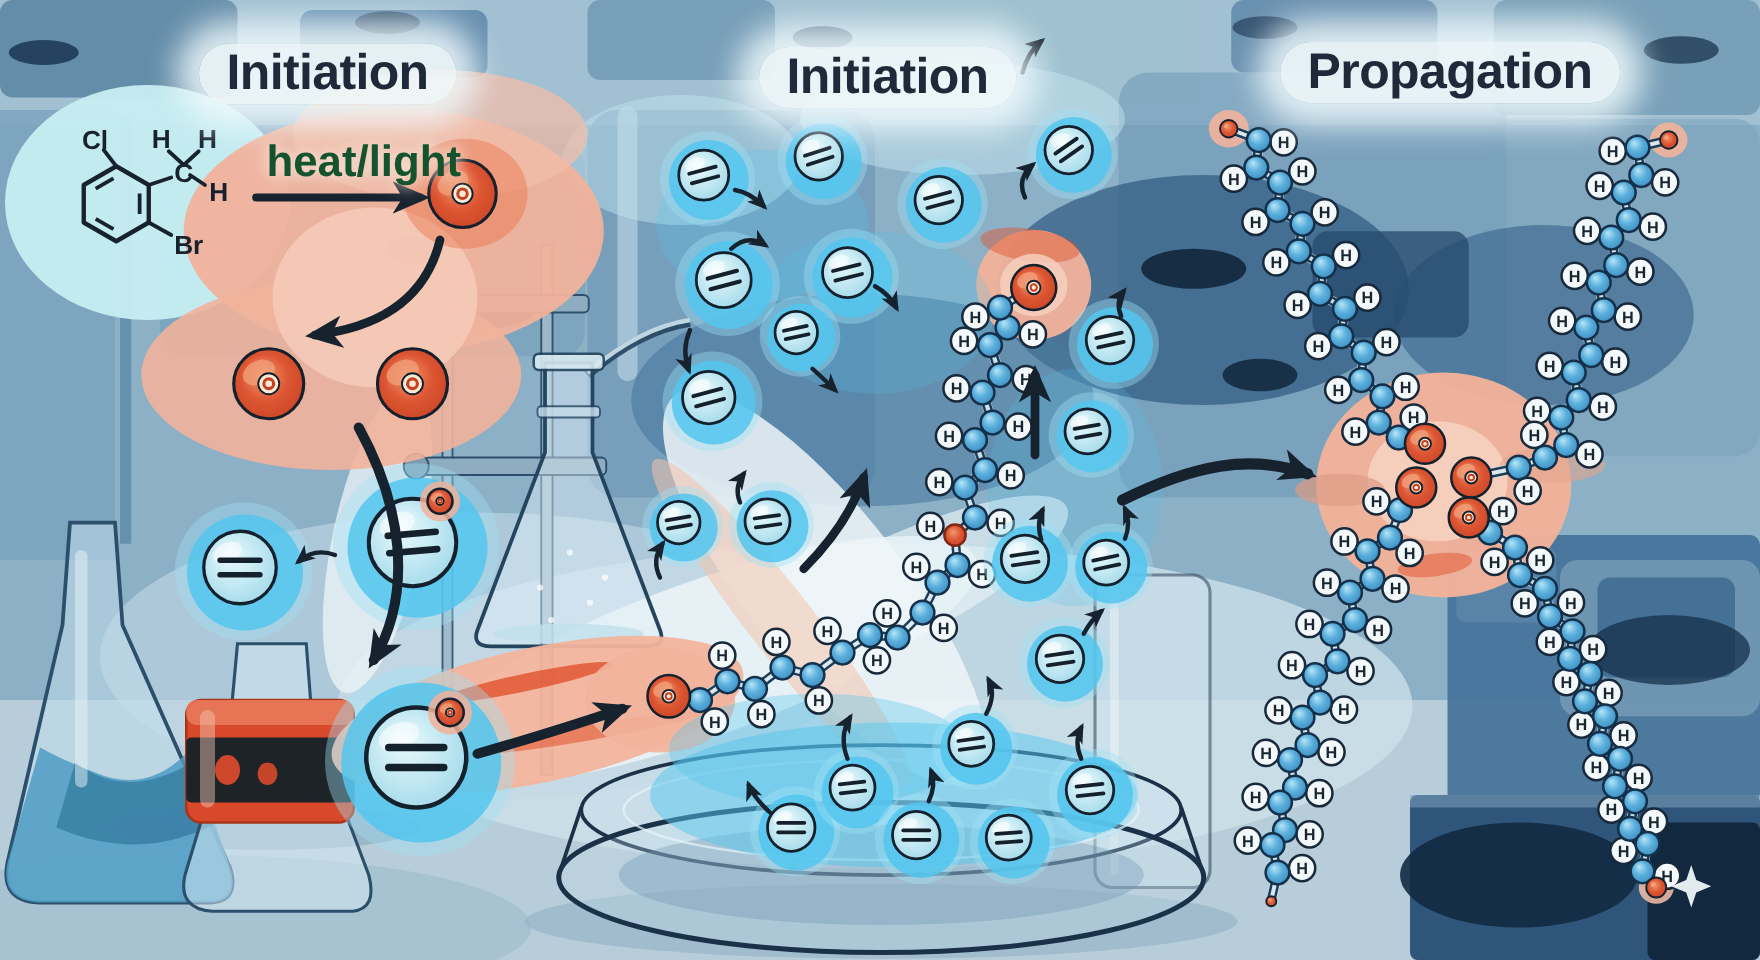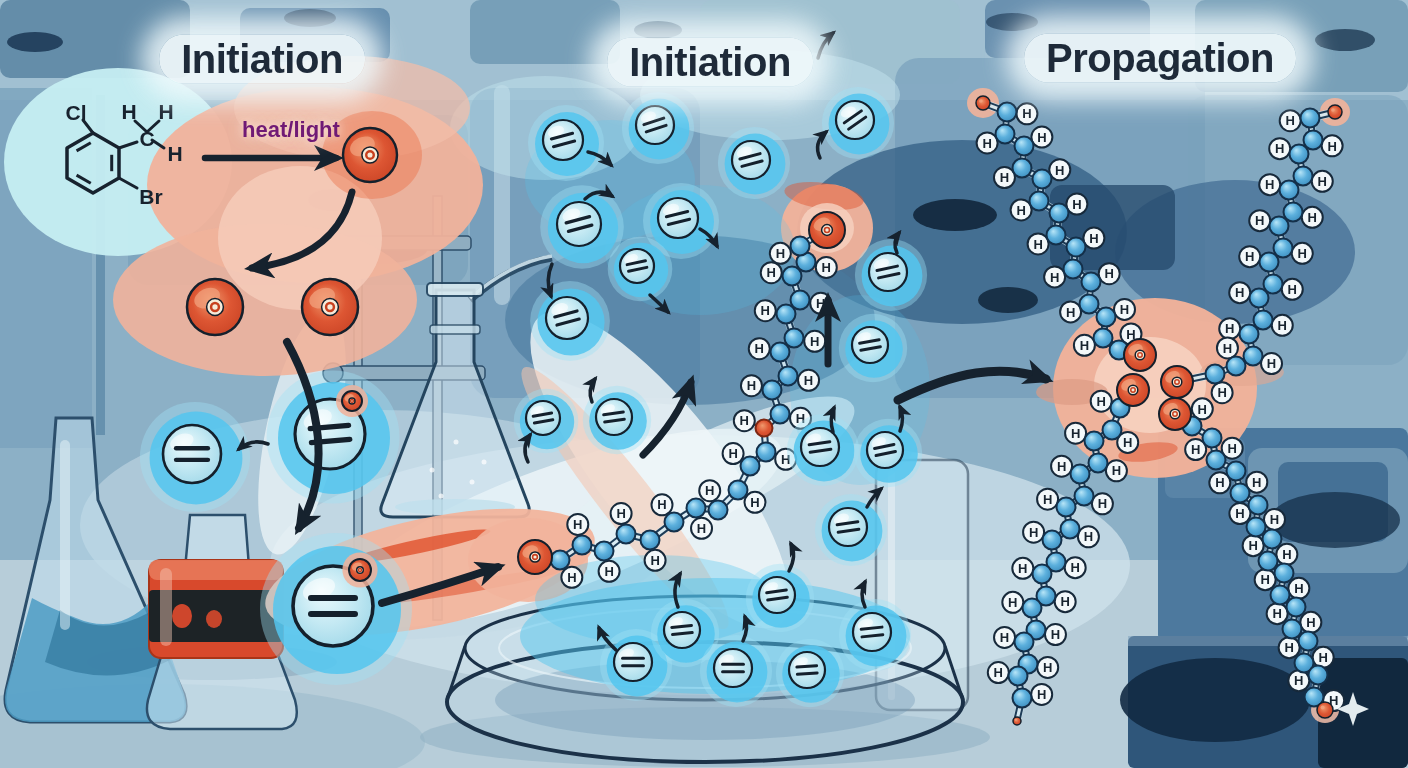--- a/index.html
+++ b/index.html
@@ -3,22 +3,22 @@
 <meta charset="utf-8">
 <style>
   html,body{margin:0;padding:0;background:#6d94ae;}
   .stage{position:relative;width:1408px;height:768px;overflow:hidden;background:#8cb0c6;
          font-family:"Liberation Sans",sans-serif;}
   svg{position:absolute;left:0;top:0;}
   .title{position:absolute;transform:translate(-50%,-50%);font-weight:800;font-size:40px;
          color:#1e2a39;letter-spacing:-0.5px;background:rgba(240,249,251,0.92);
          padding:2px 22px;border-radius:30px;white-space:nowrap;
          box-shadow:0 0 24px 18px rgba(240,249,251,0.85);}
-  .heat{position:absolute;transform:translate(-50%,-50%);font-weight:700;font-size:22px;
-        color:#701a75;white-space:nowrap;
+  .heat{position:absolute;transform:translate(-50%,-50%);font-weight:700;font-size:35px;
+        color:#14532d;white-space:nowrap;
         text-shadow:0 0 10px rgba(250,230,220,0.95),0 0 18px rgba(250,230,220,0.8);text-align:right;}
 </style>
 </head>
 <body>
 
 <div class="stage">
   <svg id="scene" width="1408" height="768" viewBox="0 0 1408 768">
       <defs>
         <radialGradient id="gm" fx="0.35" fy="0.3" cx="0.5" cy="0.5" r="0.75">
           <stop offset="0" stop-color="#ecfafd"></stop>

